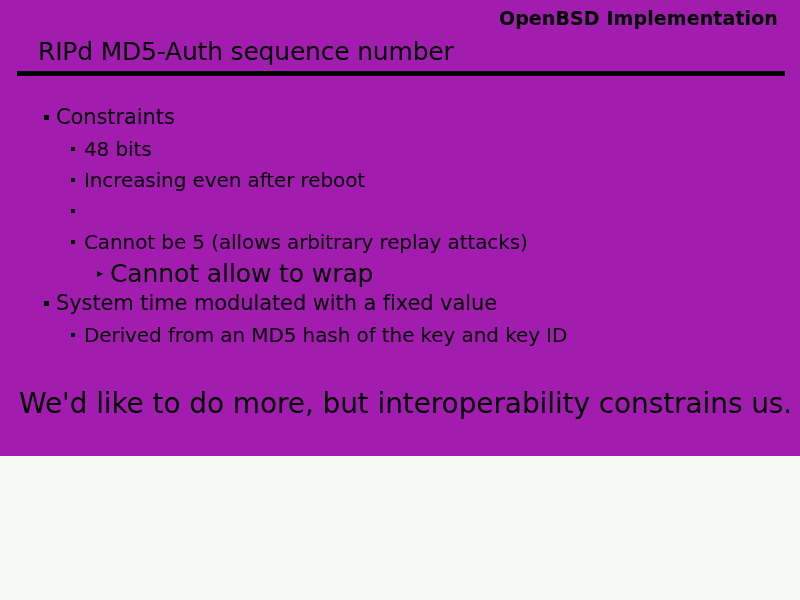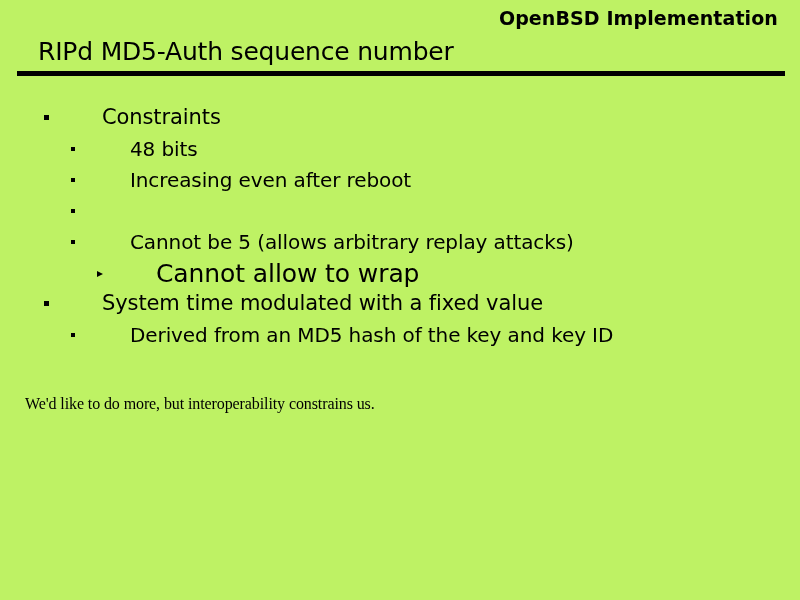--- a/index.html
+++ b/index.html
@@ -11,22 +11,22 @@
     width: 800px;
     height: 600px;
     background: #f5faf7;
     font-family: "DejaVu Sans", sans-serif;
     color: #000000;
     overflow: hidden;
   }
   .slide {
     position: relative;
     width: 800px;
-    height: 600px;
-    background: #bef264;
+    height: 456px;
+    background: #a21caf;
   }
 
   
   .eyebrow {
     position: absolute;
     top: 6px;
     right: 22px;
     font-size: 19px;
     line-height: 24px;
     font-weight: 600;
@@ -69,21 +69,20 @@
   }
   .bullet .marker {
     position: absolute;
     display: block;
   }
   .bullet .btext {
     position: absolute;
     display: block;
     color: #000;
     white-space: nowrap;
-    margin-left: 46px;
   }
 
   
   .lvl1 .marker {
     left: 44px;
     top: 11px;
     width: 5px;
     height: 5px;
     background: #000;
   }
@@ -126,28 +125,27 @@
     left: 110px;
     top: 2px;
     font-size: 25px;
     line-height: 26px;
     letter-spacing: -0.1px;
   }
 
   
   .closing {
     position: absolute;
-    left: 25px;
+    left: 19px;
     top: 391px;
-    font-size: 16px;
-    line-height: 26px;
-    letter-spacing: -0.1px;
-    white-space: nowrap;
-    color: #000;
-    font-family: Liberation Serif, serif;
+    font-size: 28px;
+    line-height: 26px;
+    letter-spacing: -0.1px;
+    white-space: nowrap;
+    color: #000;
   }
 </style>
 </head>
 <body>
 
 <div class="slide">
 
   <div class="eyebrow">OpenBSD Implementation</div>
 
   <div class="slide-title">RIPd MD5-Auth sequence number</div>

